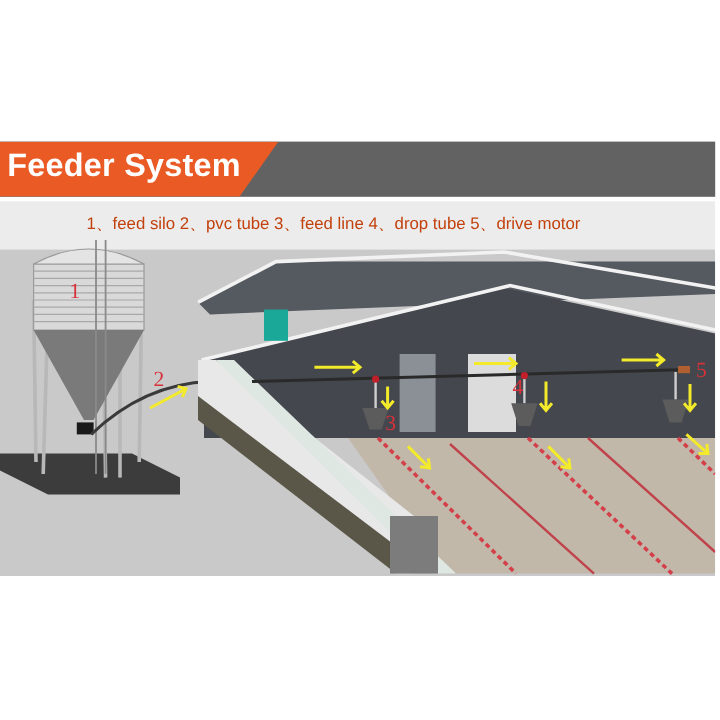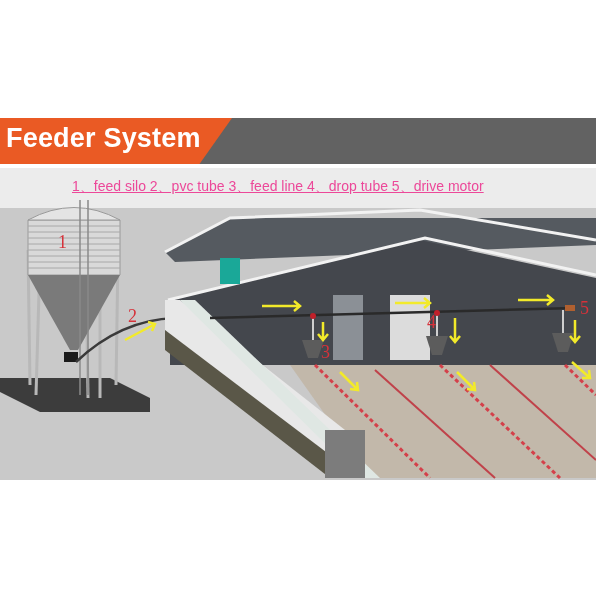--- a/index.html
+++ b/index.html
@@ -2,21 +2,21 @@
 <html><head>
 <meta charset="utf-8">
 <style>
   html,body{margin:0;padding:0;background:#ffffff;}
   #stage{position:relative;width:600px;height:600px;overflow:hidden;background:#ffffff;font-family:"Liberation Sans",sans-serif;padding-left:48px;}
   .header{position:absolute;left:0;top:118px;width:600px;height:46px;}
   .header .dark{position:absolute;left:0;top:0;width:596px;height:46px;background:#626262;}
   .header .orange{position:absolute;left:0;top:0;width:232px;height:46px;background:#ea5a24;clip-path:polygon(0 0,100% 0,86% 100%,0 100%);}
   .header .title{position:absolute;left:6px;top:5px;font-size:27px;font-weight:bold;color:#ffffff;letter-spacing:0.2px;}
   .scene{position:absolute;left:0;top:168px;width:596px;height:312px;}
-  .legend{position:absolute;left:72px;top:178px;font-size:14px;color:#ec4899;white-space:nowrap;text-decoration:underline;}
+  .legend{position:absolute;left:72px;top:178px;font-size:14px;color:#c2410c;white-space:nowrap;}
   .label{position:absolute;color:#d6323a;font-family:"Liberation Serif",serif;font-size:18px;}
 </style>
 </head>
 <body>
 
 <div id="stage">
 
   <div class="header">
     <div class="dark"></div>
     <div class="orange"></div>

